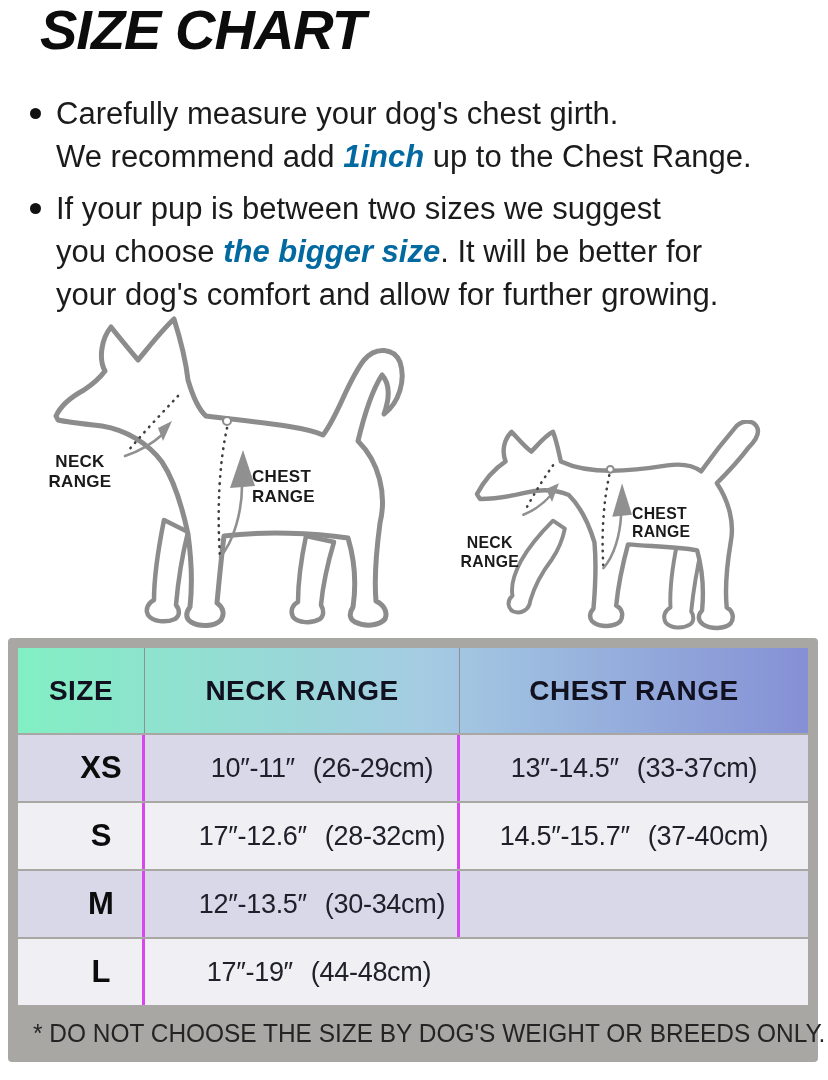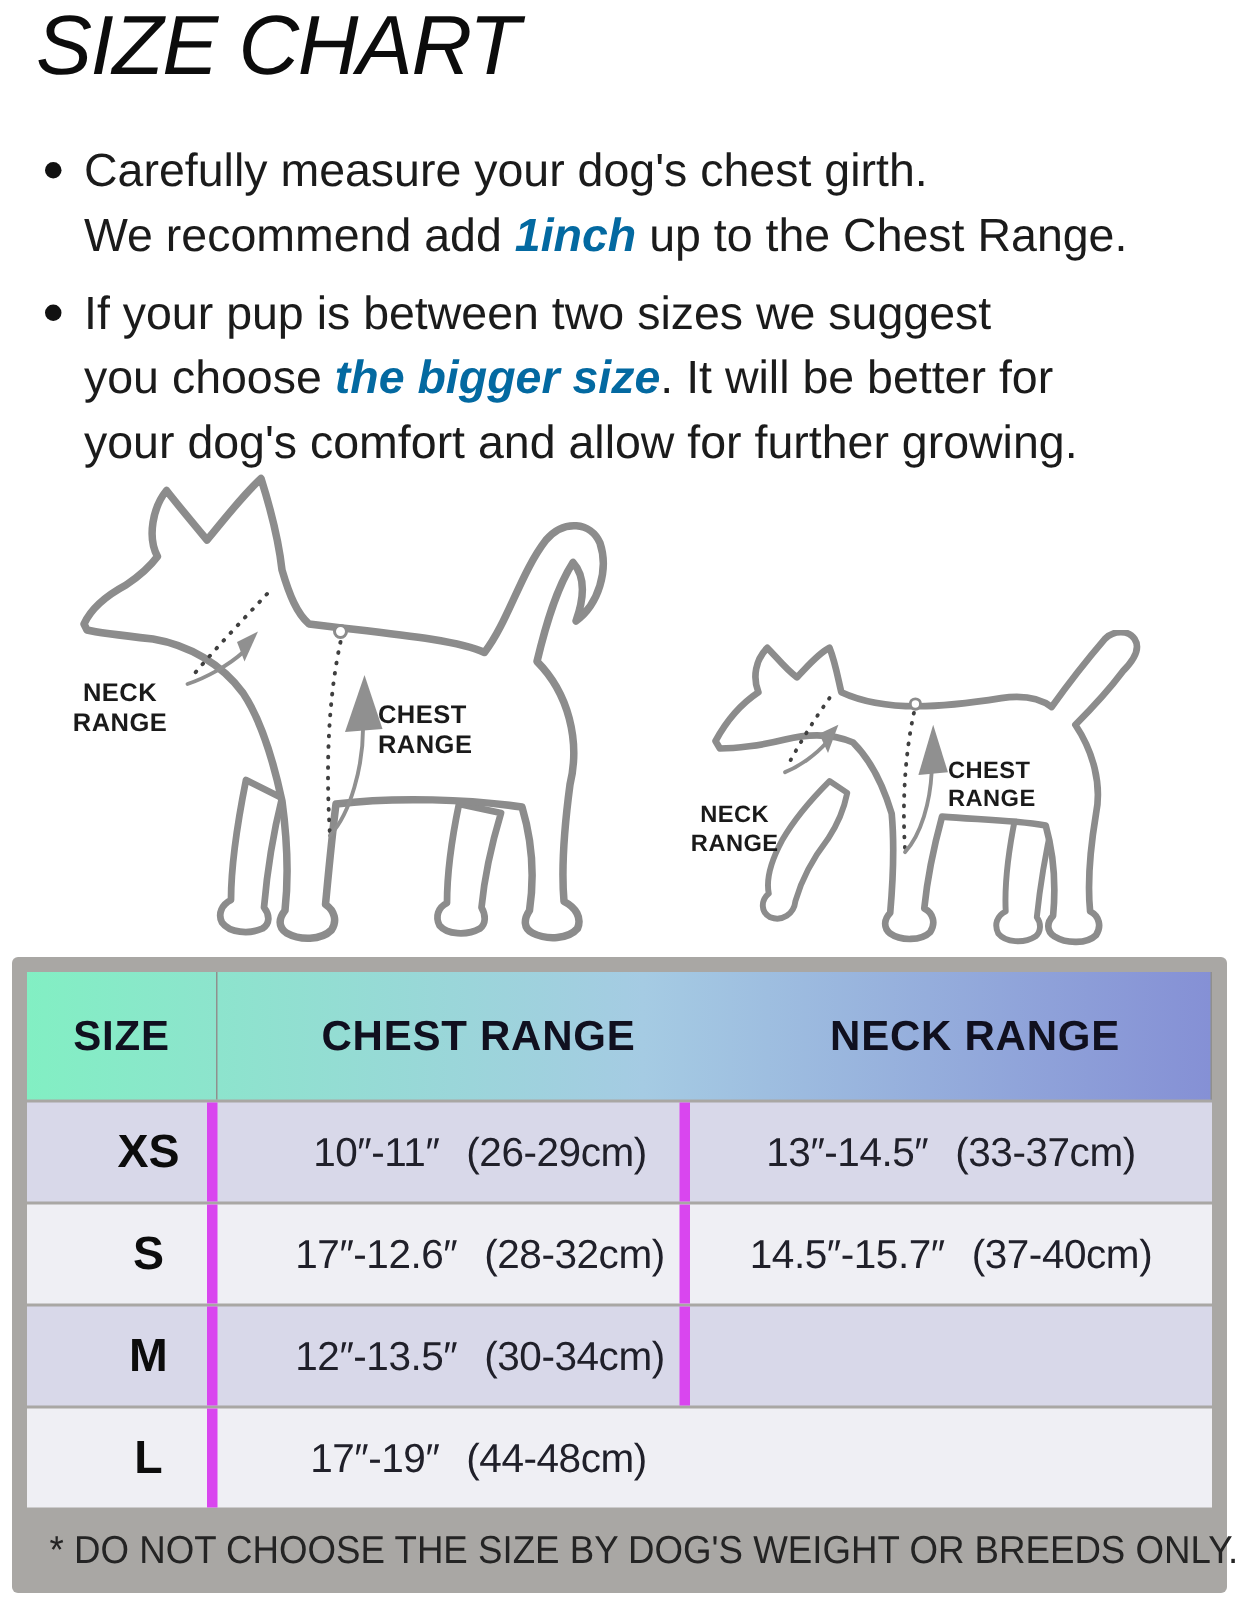--- a/index.html
+++ b/index.html
@@ -1,21 +1,21 @@
 <!DOCTYPE html>
 <html><head>
 <meta charset="utf-8">
 <style>
   html,body{margin:0;padding:0;background:#ffffff;}
   .page{position:relative;width:828px;height:1080px;background:#ffffff;overflow:hidden;
         font-family:"Liberation Sans",sans-serif;color:#161616;}
 
   
-  .title{position:absolute;left:24px;top:0px;font-size:56px;line-height:60px;
-         font-weight:normal;font-style:italic;color:#0c0c0c;letter-spacing:-1px;white-space:nowrap;}
+  .title{position:absolute;left:40px;top:0px;font-size:56px;line-height:60px;
+         font-weight:bold;font-style:italic;color:#0c0c0c;letter-spacing:-1px;white-space:nowrap;}
 
   
   .notes{position:absolute;left:10px;top:76px;width:810px;list-style:none;margin:16px;padding:0;}
   .notes li{display:grid;grid-template-columns:30px 1fr;margin-bottom:9px;}
   .notes .dot{width:11px;height:11px;border-radius:50%;background:#111;margin-top:16px;margin-left:4px;}
   .notes p{margin:0;font-size:31px;line-height:43px;color:#1b1b1b;}
   .accent{color:#0369a1;font-style:italic;font-weight:bold;}
 
   
   .fig{position:absolute;}
@@ -34,21 +34,21 @@
   .thead{display:flex;height:85px;background:linear-gradient(90deg,#82EFC3 0%,#A5CBE3 52%,#8590D5 100%);}
   .th{display:flex;align-items:center;justify-content:center;font-size:28px;font-weight:600;
       color:#10101f;letter-spacing:0.5px;box-sizing:border-box;}
   .trow{display:flex;height:66px;margin-top:2px;}
   .td{display:flex;align-items:center;justify-content:center;box-sizing:border-box;
       font-size:27px;color:#20202a;letter-spacing:-0.3px;gap:18px;white-space:nowrap;}
   .col-size{width:127px;}
   .col-neck{width:315px;}
   .col-chest{width:348px;}
   .th.col-size,.th.col-neck{border-right:1px solid #90908e;}
-  .td.col-size,.td.col-neck{border-right:7px solid #d946ef;padding-left:42px;}
+  .td.col-size,.td.col-neck{border-right:3px solid #d946ef;padding-left:42px;}
   .row-a{background:#D8D8E9;}
   .row-b{background:#EFEFF4;}
   .size-label{font-weight:bold;font-size:31px;color:#0c0c0c;letter-spacing:0;}
   .footnote{height:57px;display:flex;align-items:center;padding-left:16px;
             font-size:26px;color:#242424;white-space:nowrap;transform:scaleX(0.94);transform-origin:left center;}
 </style>
 </head>
 <body>
 
 <div class="page">
@@ -141,22 +141,22 @@
     <text x="38" y="130" font-size="16" text-anchor="middle">NECK</text>
     <text x="38" y="149" font-size="16" text-anchor="middle">RANGE</text>
     <text x="182" y="100" font-size="16">CHEST</text>
     <text x="182" y="119" font-size="16">RANGE</text>
   </svg>
 
   <div class="chart-frame">
     <div>
       <div class="thead">
         <div class="th col-size">SIZE</div>
+        <div class="th col-neck">NECK RANGE</div>
         <div class="th col-chest">CHEST RANGE</div>
-        <div class="th col-neck">NECK RANGE</div>
       </div>
 
       <div class="trow row-a">
         <div class="td col-size size-label">XS</div>
         <div class="td col-neck">
             <span>10″-11″</span>
             <span>(26-29cm)</span>
           </div>
         <div class="td col-chest">
             <span>13″-14.5″</span>

